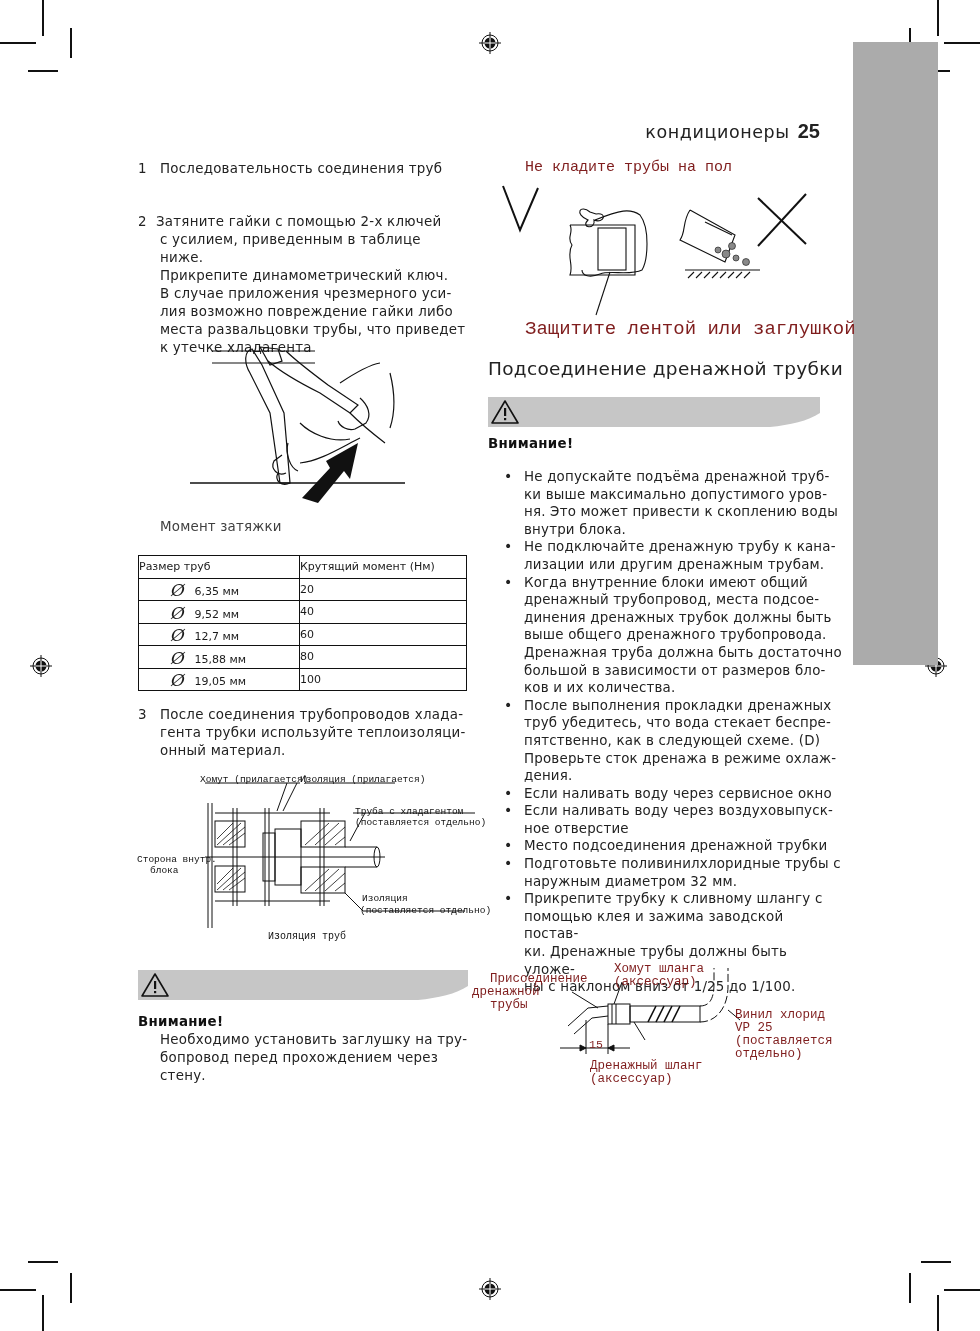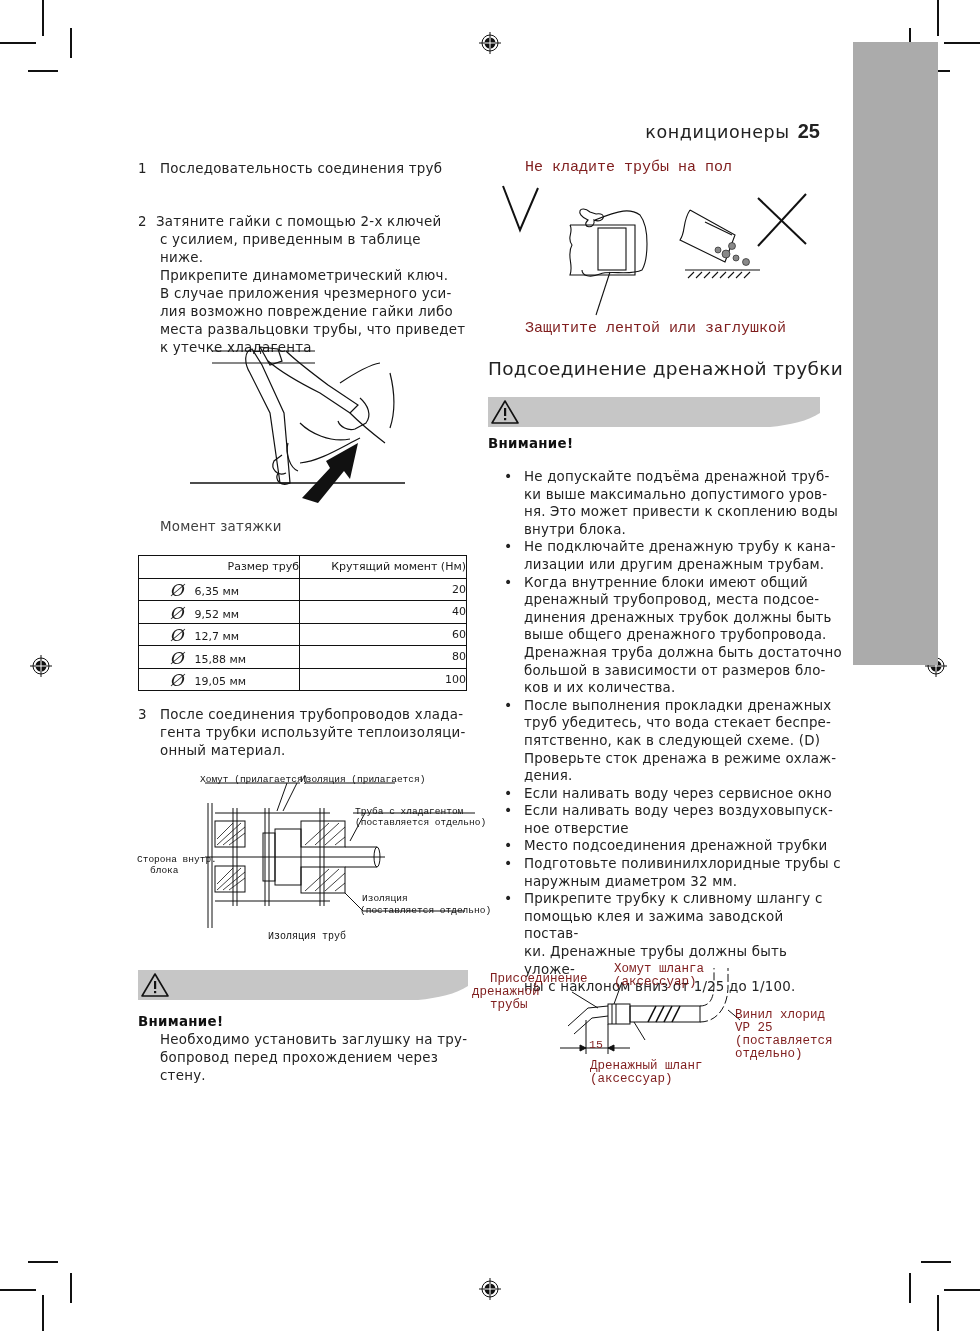--- a/index.html
+++ b/index.html
@@ -9,21 +9,21 @@
   .crop { position:absolute; background:#111; }
   .reg { position:absolute; width:22px; height:22px; }
   .side-tab { position:absolute; left:853px; top:42px; width:85px; height:623px; background:#ababab; }
   .header { position:absolute; right:160px; top:120px; font-size:17.5px; letter-spacing:0.6px; color:#222; }
   .header b { font-family:"Liberation Sans", sans-serif; font-weight:700; font-size:20px; margin-left:8px; letter-spacing:0; }
   .para { position:absolute; font-size:13.4px; line-height:18px; color:#222; letter-spacing:0.25px; }
   .para .num { position:absolute; left:0; top:0; }
   .para .txt { padding-left:22px; text-indent:0; }
   .caption { position:absolute; font-size:13.4px; color:#404040; letter-spacing:0.2px; }
   table.torque { position:absolute; left:138px; top:555px; width:329px; border-collapse:collapse; font-size:11px; }
-  table.torque td, table.torque th { border:1px solid #111; height:21.5px; padding:0; text-align:right; font-weight:normal; }
+  table.torque td, table.torque th { border:1px solid #111; height:21.5px; padding:0; text-align:left; font-weight:normal; }
   table.torque td.sz { padding-left:26px; text-align:left; }
   .dia { font-style:italic; font-size:17px; font-family:"DejaVu Serif", serif; display:inline-block; width:26px; text-align:center; transform:translateY(1px); }
   .warn-title { position:absolute; font-weight:bold; font-size:13.4px; letter-spacing:0.3px; color:#111; }
   .section-title { position:absolute; left:488px; top:358px; font-size:18.5px; color:#222; letter-spacing:0.3px; }
   ul.bul { position:absolute; margin:14px; padding:0; list-style:none; font-size:13.4px; line-height:17.6px; letter-spacing:0.2px; color:#222; }
   ul.bul li { position:relative; padding-left:22px; }
   ul.bul li::before { content:"\2022"; position:absolute; left:2px; top:0; font-size:14px; }
   .dlabel { position:absolute; font-family:Liberation Mono, monospace; font-size:9.5px; line-height:11px; color:#111; white-space:nowrap; }
   .dlabel2 { position:absolute; font-family:Liberation Mono, monospace; font-size:12.5px; line-height:13.5px; color:#7f1d1d; white-space:nowrap; }
   svg { overflow:visible; }
@@ -252,21 +252,21 @@
       <circle cx="236" cy="78" r="3"></circle>
       <circle cx="218" cy="70" r="3"></circle>
       <circle cx="246" cy="82" r="3.5"></circle>
   </g>
   <g stroke="#111" stroke-width="2">
     <line x1="258" y1="18" x2="306" y2="64"></line>
       <line x1="306" y1="14" x2="258" y2="66"></line>
   </g>
 </svg>
 
-<div class="dlabel2" style="left:525px;top:321px;font-size:15px;line-height:16px">Защитите лентой или заглушкой</div>
+<div class="dlabel2" style="left:525px;top:321px;font-size:19px;line-height:16px">Защитите лентой или заглушкой</div>
 
 <div class="section-title">Подсоединение дренажной трубки</div>
 
 <svg class="abs" style="left:488px;top:397px" width="332" height="30" viewBox="0 0 332 30">
   <path d="M0 0 H332 V16 C320 24 302 28 282 30 H0 Z" fill="#c6c6c6"></path>
   <g>
     <path d="M17 4 L30 26 H4 Z" fill="none" stroke="#111" stroke-width="1.6" stroke-linejoin="round"></path>
     <rect x="16" y="11" width="2.2" height="8" fill="#111"></rect>
       <rect x="16" y="21" width="2.2" height="2.2" fill="#111"></rect>
   </g>

